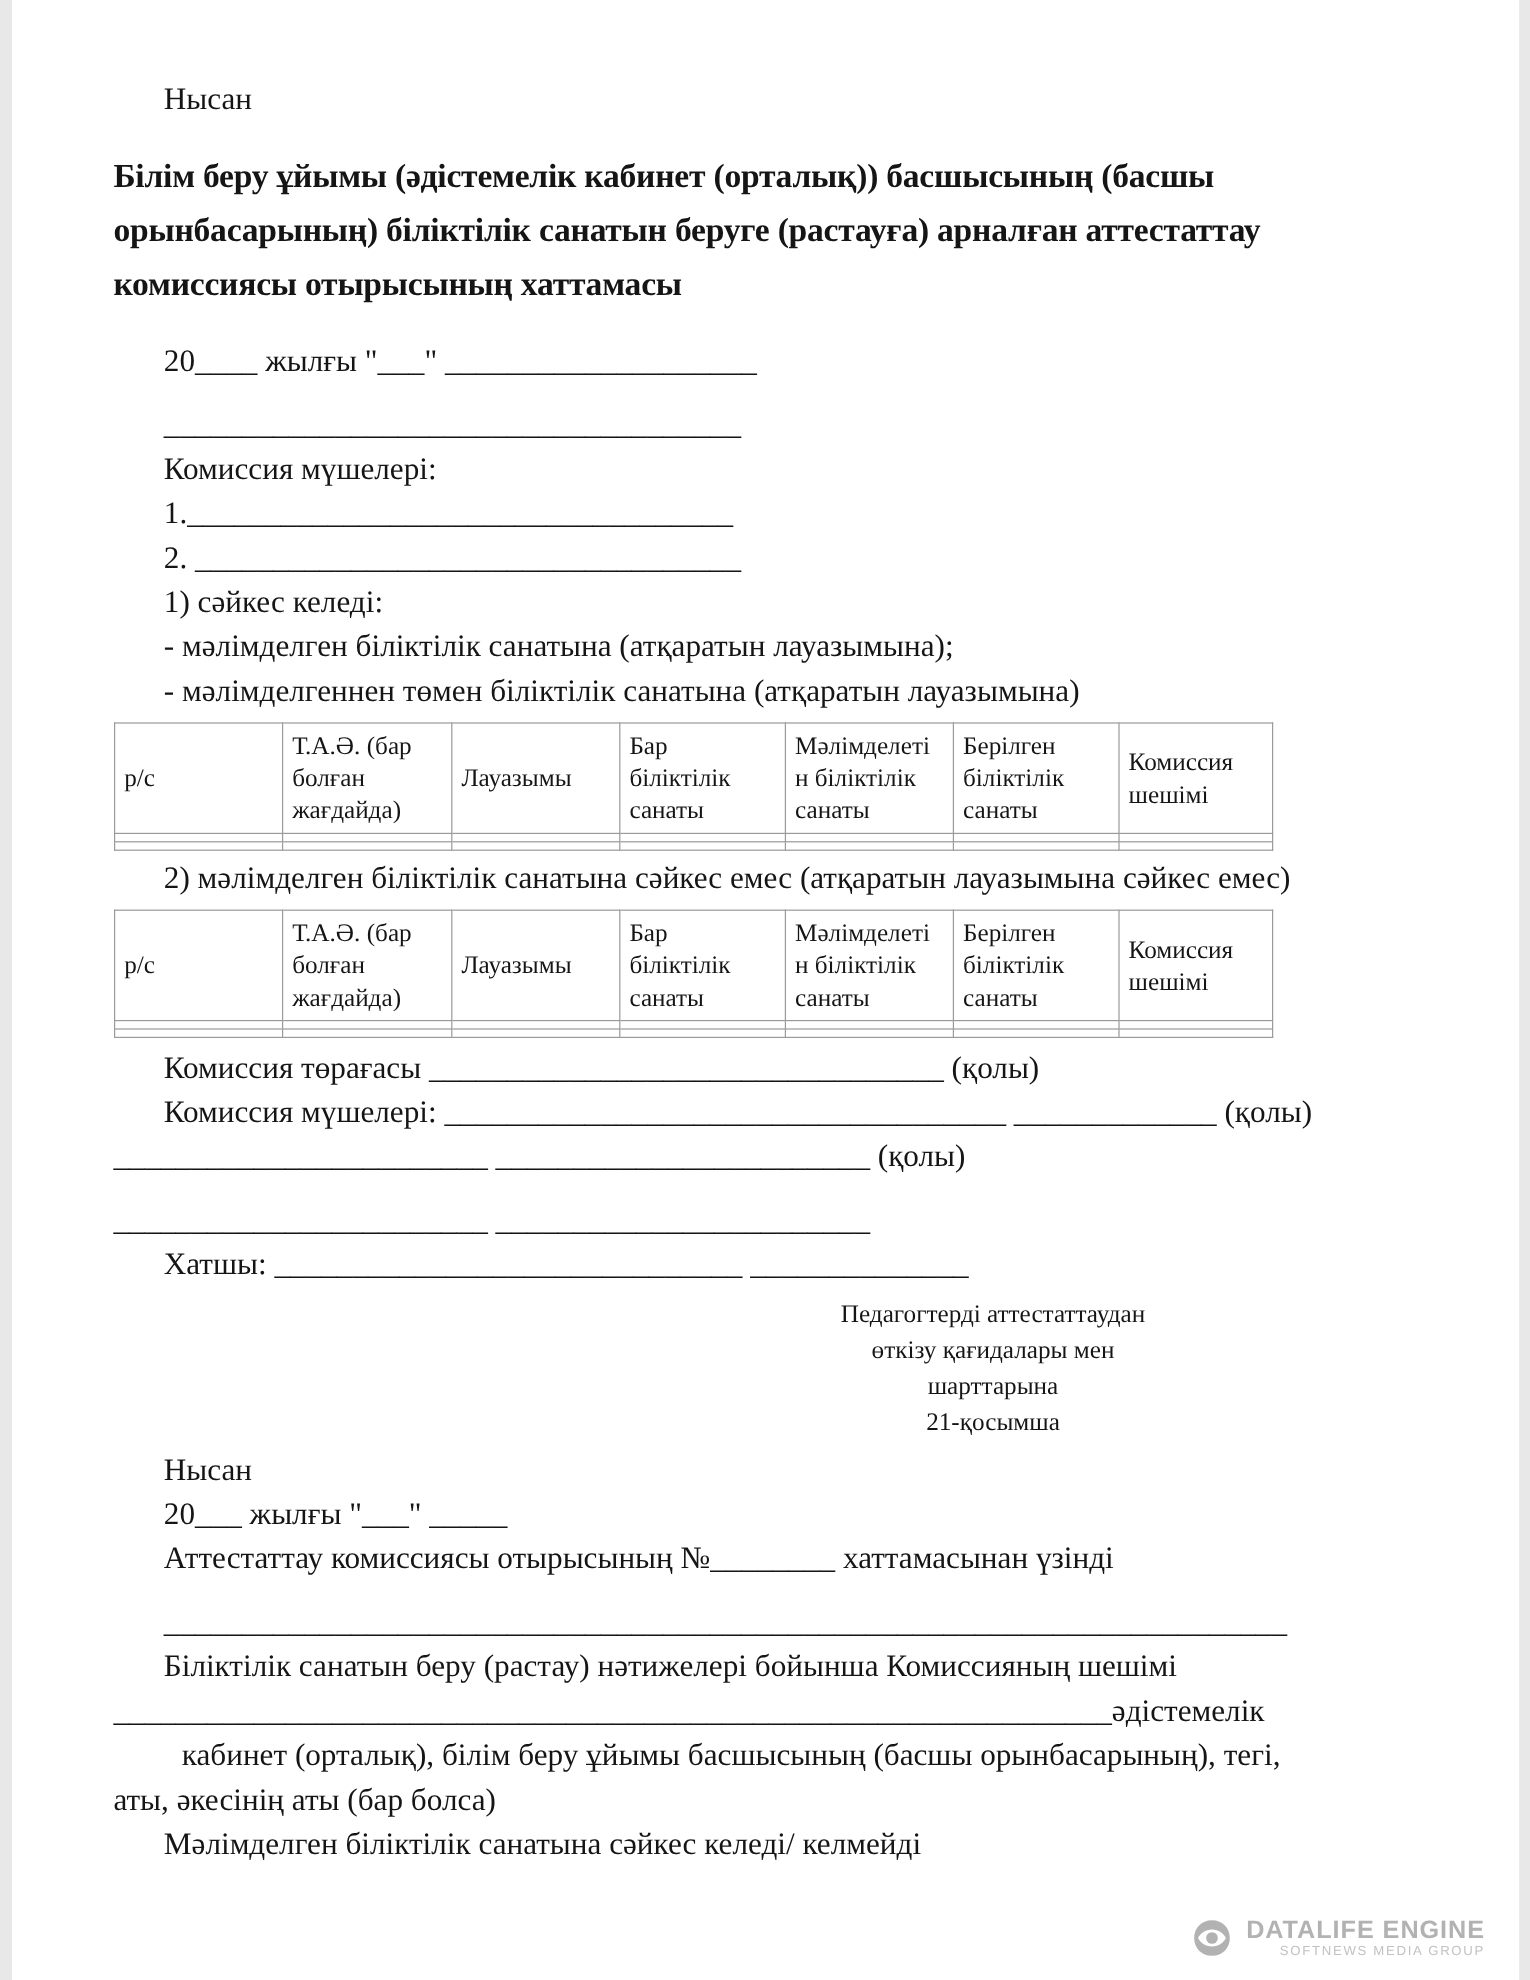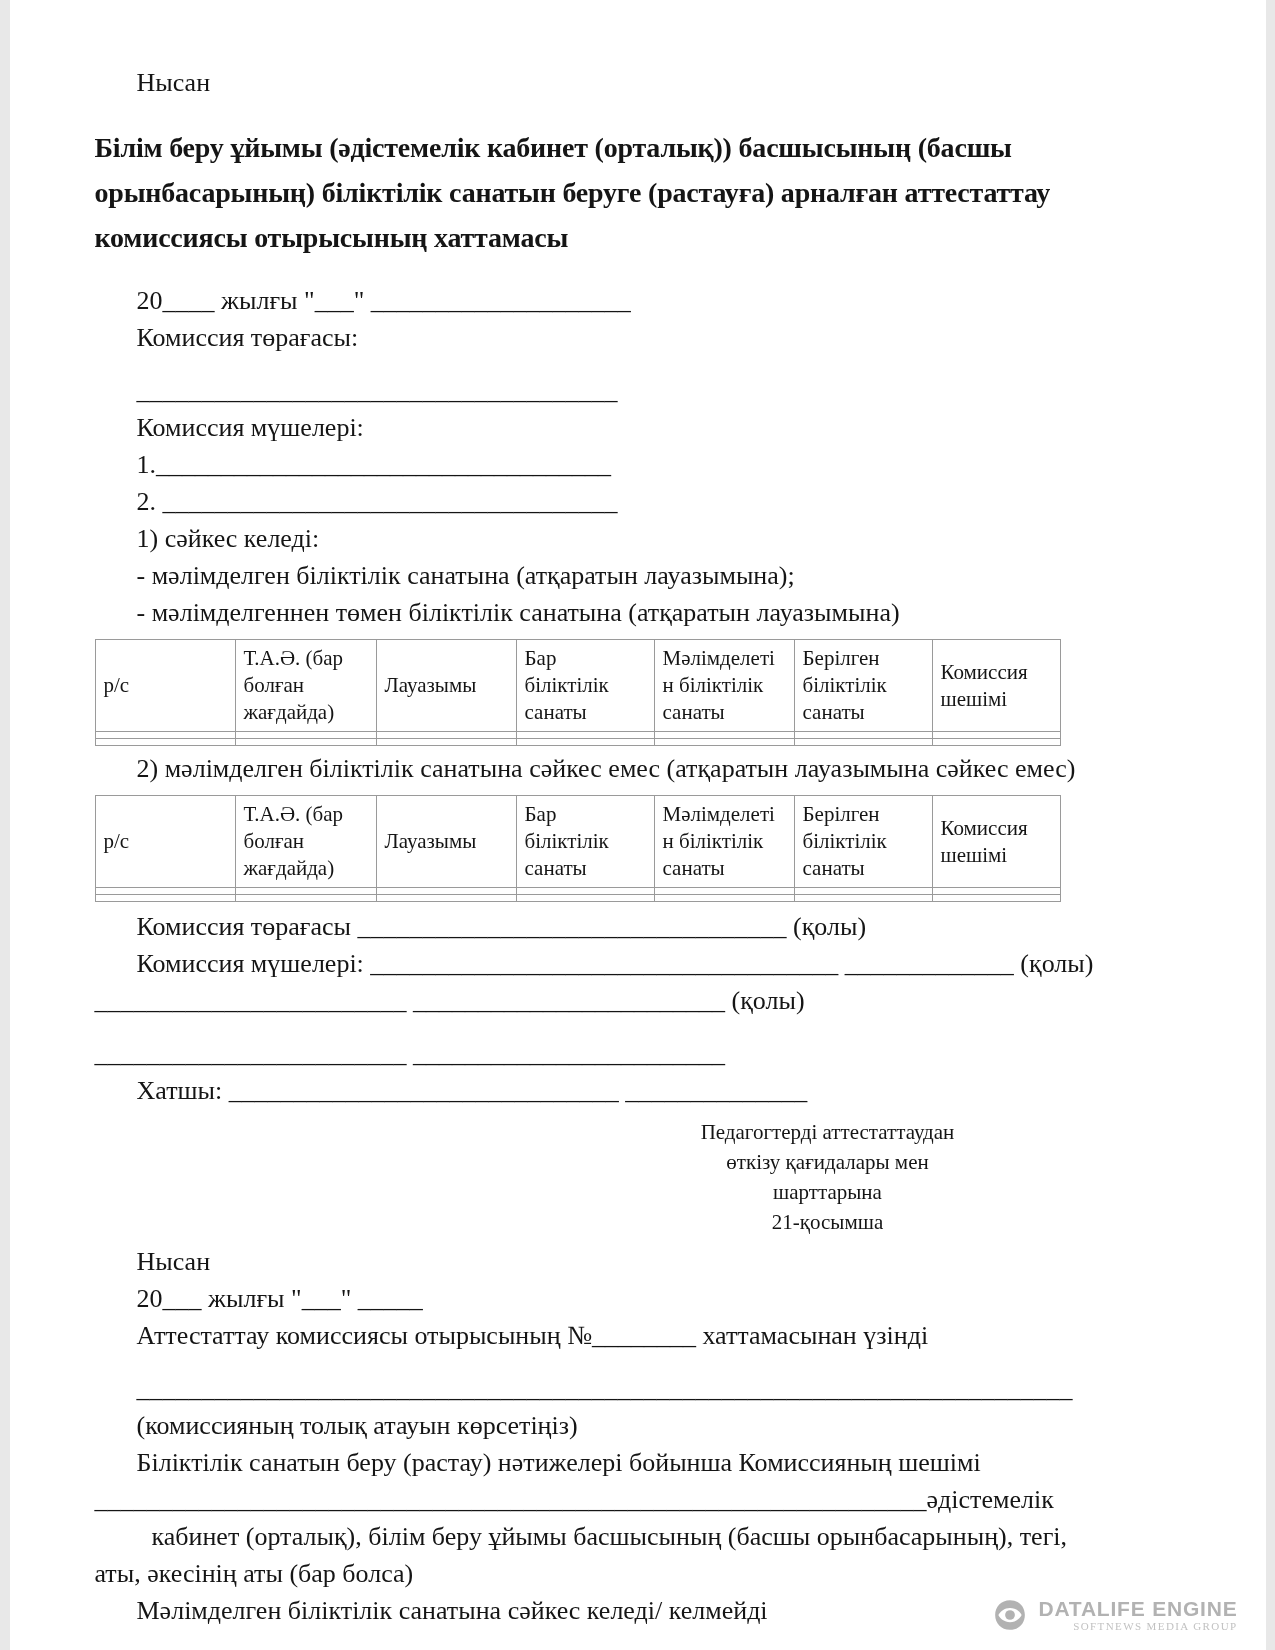--- a/index.html
+++ b/index.html
@@ -74,35 +74,33 @@
     font-weight: bold;
     color: #b2b2b2;
     letter-spacing: 0.8px;
     line-height: 22px;
   }
   .wm-sub {
     font-size: 11px;
     color: #c2c2c2;
     letter-spacing: 1.4px;
     line-height: 13px;
-    font-family: Liberation Serif, serif;
   }
 </style>
 </head>
 <body>
 
 <div class="page">
   <div class="content">
 
     <div class="line indent">Нысан</div>
 
     <div class="doc-title">Білім беру ұйымы (әдістемелік кабинет (орталық)) басшысының (басшы орынбасарының) біліктілік санатын беруге (растауға) арналған аттестаттау комиссиясы отырысының хаттамасы</div>
 
     <div class="line indent">20____ жылғы "___" ____________________</div>
-    <div class="line indent">Комиссия төрағасы:</div>
     <div class="line indent gap-top">_____________________________________</div>
     <div class="line indent">Комиссия мүшелері:</div>
     <div class="line indent">1.___________________________________</div>
     <div class="line indent">2. ___________________________________</div>
     <div class="line indent">1) сәйкес келеді:</div>
     <div class="line indent">- мәлімделген біліктілік санатына (атқаратын лауазымына);</div>
     <div class="line indent">- мәлімделгеннен төмен біліктілік санатына (атқаратын лауазымына)</div>
 
     <table class="att-table">
       <colgroup>
@@ -200,21 +198,20 @@
       <div>Педагогтерді аттестаттаудан</div>
       <div>өткізу қағидалары мен</div>
       <div>шарттарына</div>
       <div>21-қосымша</div>
     </div>
 
     <div class="line indent">Нысан</div>
     <div class="line indent">20___ жылғы "___" _____</div>
     <div class="line indent">Аттестаттау комиссиясы отырысының №________ хаттамасынан үзінді</div>
     <div class="line indent gap-top">________________________________________________________________________</div>
-    <div class="line indent">(комиссияның толық атауын көрсетіңіз)</div>
     <div class="line indent">Біліктілік санатын беру (растау) нәтижелері бойынша Комиссияның шешімі</div>
     <div class="line">________________________________________________________________әдістемелік</div>
     <div class="line small-indent">кабинет (орталық), білім беру ұйымы басшысының (басшы орынбасарының), тегі,</div>
     <div class="line">аты, әкесінің аты (бар болса)</div>
     <div class="line indent">Мәлімделген біліктілік санатына сәйкес келеді/ келмейді</div>
 
   </div>
 
   <div class="watermark">
     <span style="display:inline-flex;">

